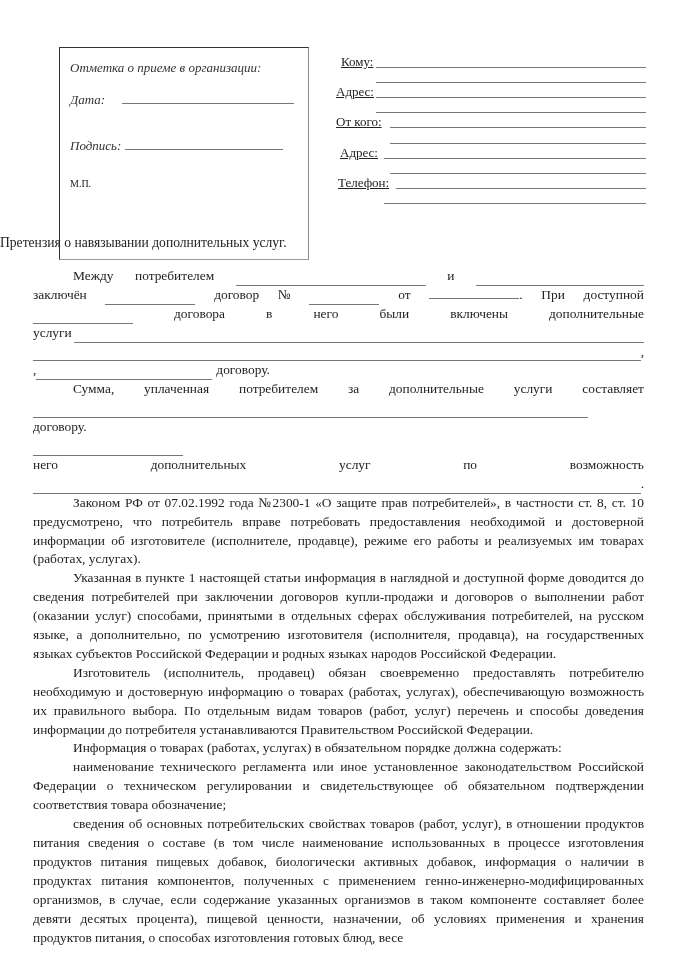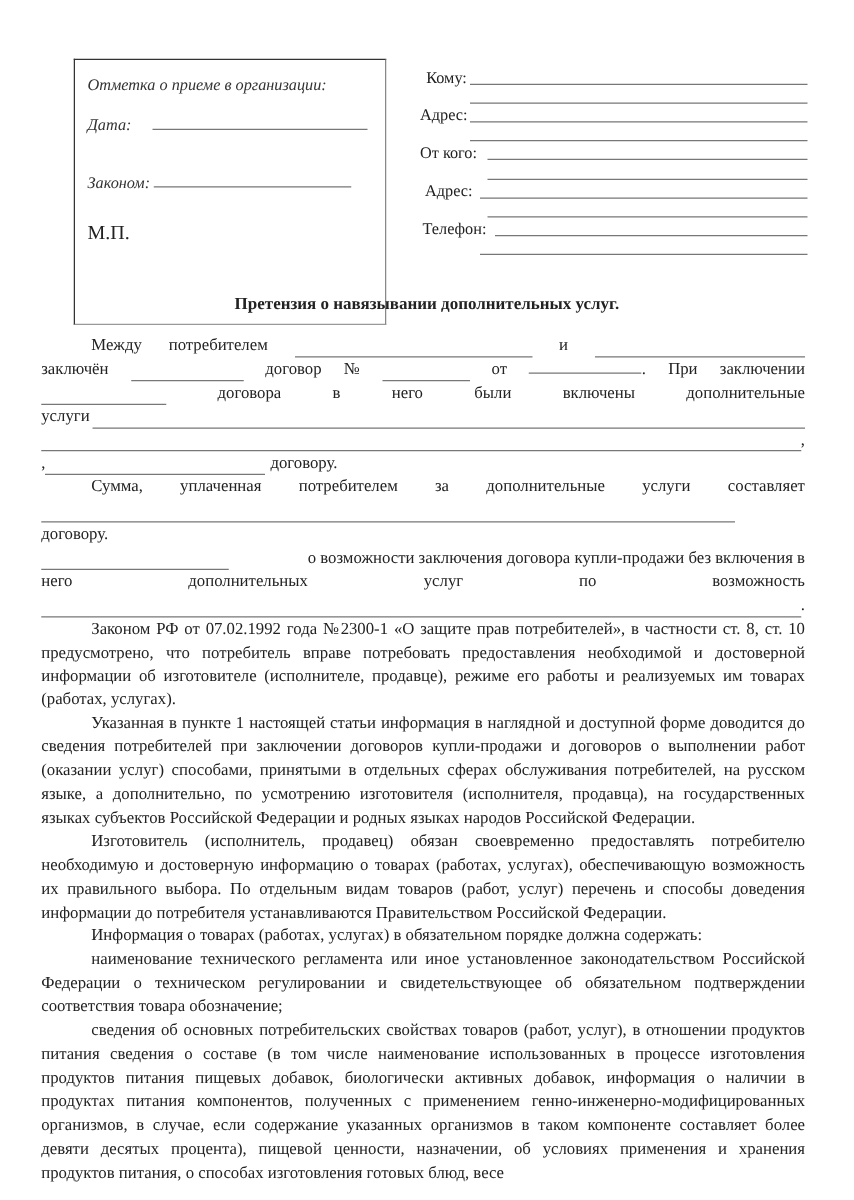--- a/index.html
+++ b/index.html
@@ -13,46 +13,46 @@
   .rbox {
     left: 31px; top: 47px; width: 250px; height: 213px;
     border: 1.5px solid #333; border-right-color: #888; border-bottom-color: #999;
     box-sizing: border-box;
     margin-left: 28px;
   }
   .rbox .it { font-style: italic; font-size: 13px; color: #333; }
   .rbox .ttl { left: 10px; top: 12px; }
   .rbox .row { left: 10px; white-space: nowrap; }
   .uline { display: inline-block; border-bottom: 1px solid #777; height: 11px; vertical-align: baseline; }
-  .rbox .mp { left: 10px; top: 130px; font-size: 16px; }
+  .rbox .mp { left: 10px; top: 130px; font-size: 10px; }
 
   
   .addr { left: 330px; top: 52px; width: 320px; }
   .addr .line { position: absolute; height: 0; border-bottom: 1px solid #777; }
-  .addr .lbl { position: absolute; font-size: 13px; white-space: nowrap; }
+  .addr .lbl { position: absolute; font-size: 13px; white-space: nowrap; text-decoration: underline; }
 
-  .title { left: 0; width: 683px; top: 235px; text-align: center; font-weight: bold; font-size: 13.6px; }
+  .title { left: 0; width: 683px; top: 235px; font-weight: normal; font-size: 13.6px; }
 
   .txt { left: 33px; width: 611px; line-height: 18.9px; text-align: justify; }
   .ln { display: flex; justify-content: space-between; align-items: flex-end; height: 18.9px; white-space: nowrap; }
   .ln.ind { padding-left: 40px; }
   .ln .u { border-bottom: 1px solid #777; height: 13px; display: inline-block; }
   .para { text-indent: 40px; margin: 0; text-align: justify; }
 </style>
 </head>
 <body>
 
 <div class="abs rbox">
   <div class="abs it ttl">Отметка о приеме в организации:</div>
   <div class="abs row it" style="top:44px">
     <span>Дата:</span>
     <span class="uline" style="width:172px;margin-left:14px"></span>
   </div>
   <div class="abs row it" style="top:90px">
-    <span>Законом:</span>
+    <span>Подпись:</span>
     <span class="uline" style="width:158px;margin-left:0px"></span>
   </div>
   <div class="abs mp">М.П.</div>
 </div>
 
 <div class="abs addr">
   <span class="lbl" style="left:11px;top:2px">Кому:</span>
   <div class="line" style="left:46px;width:270px;top:15px"></div>
   <div class="line" style="left:46px;width:270px;top:30px"></div>
 
@@ -85,21 +85,21 @@
   </div>
   <div class="ln">
     <span>заключён</span>
     <span class="u" style="width:90px"></span>
     <span>договор</span>
     <span>№</span>
     <span class="u" style="width:70px"></span>
     <span>от</span>
     <span><span class="u" style="width:90px"></span><span>.</span></span>
     <span>При</span>
-    <span>заключении</span>
+    <span>доступной</span>
   </div>
   <div class="ln">
     <span class="u" style="width:100px"></span>
     <span>договора</span>
     <span>в</span>
     <span>него</span>
     <span>были</span>
     <span>включены</span>
     <span>дополнительные</span>
   </div>
@@ -126,21 +126,20 @@
     <span>составляет</span>
   </div>
   <div class="ln" style="justify-content:flex-start">
     <span class="u" style="width:555px"></span>
   </div>
   <div class="ln" style="justify-content:flex-start">
     <span>договору.</span>
   </div>
   <div class="ln">
     <span class="u" style="width:150px"></span>
-    <span>о возможности заключения договора купли-продажи  без включения в</span>
   </div>
   <div class="ln">
     <span>него</span>
     <span>дополнительных</span>
     <span>услуг</span>
     <span>по</span>
     <span>возможность</span>
   </div>
   <div class="ln">
     <span class="u" style="flex:1"></span>

